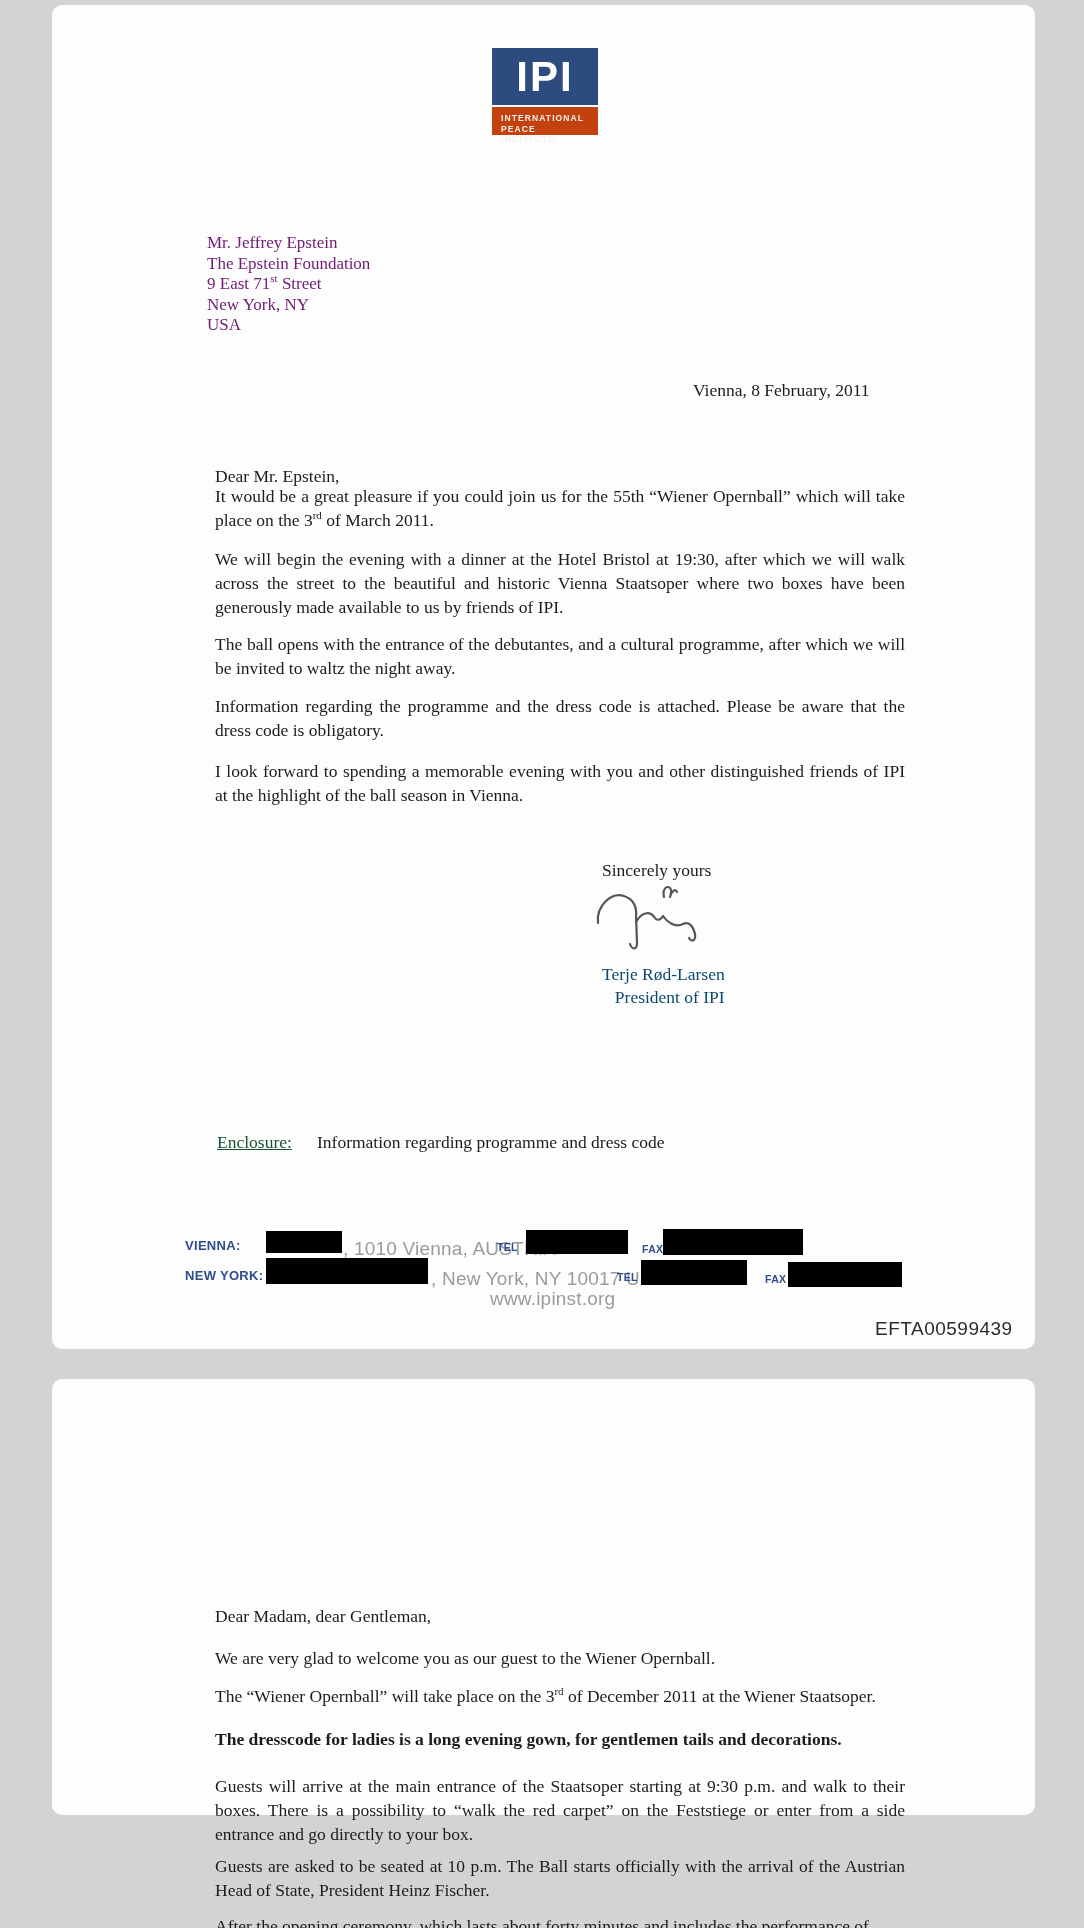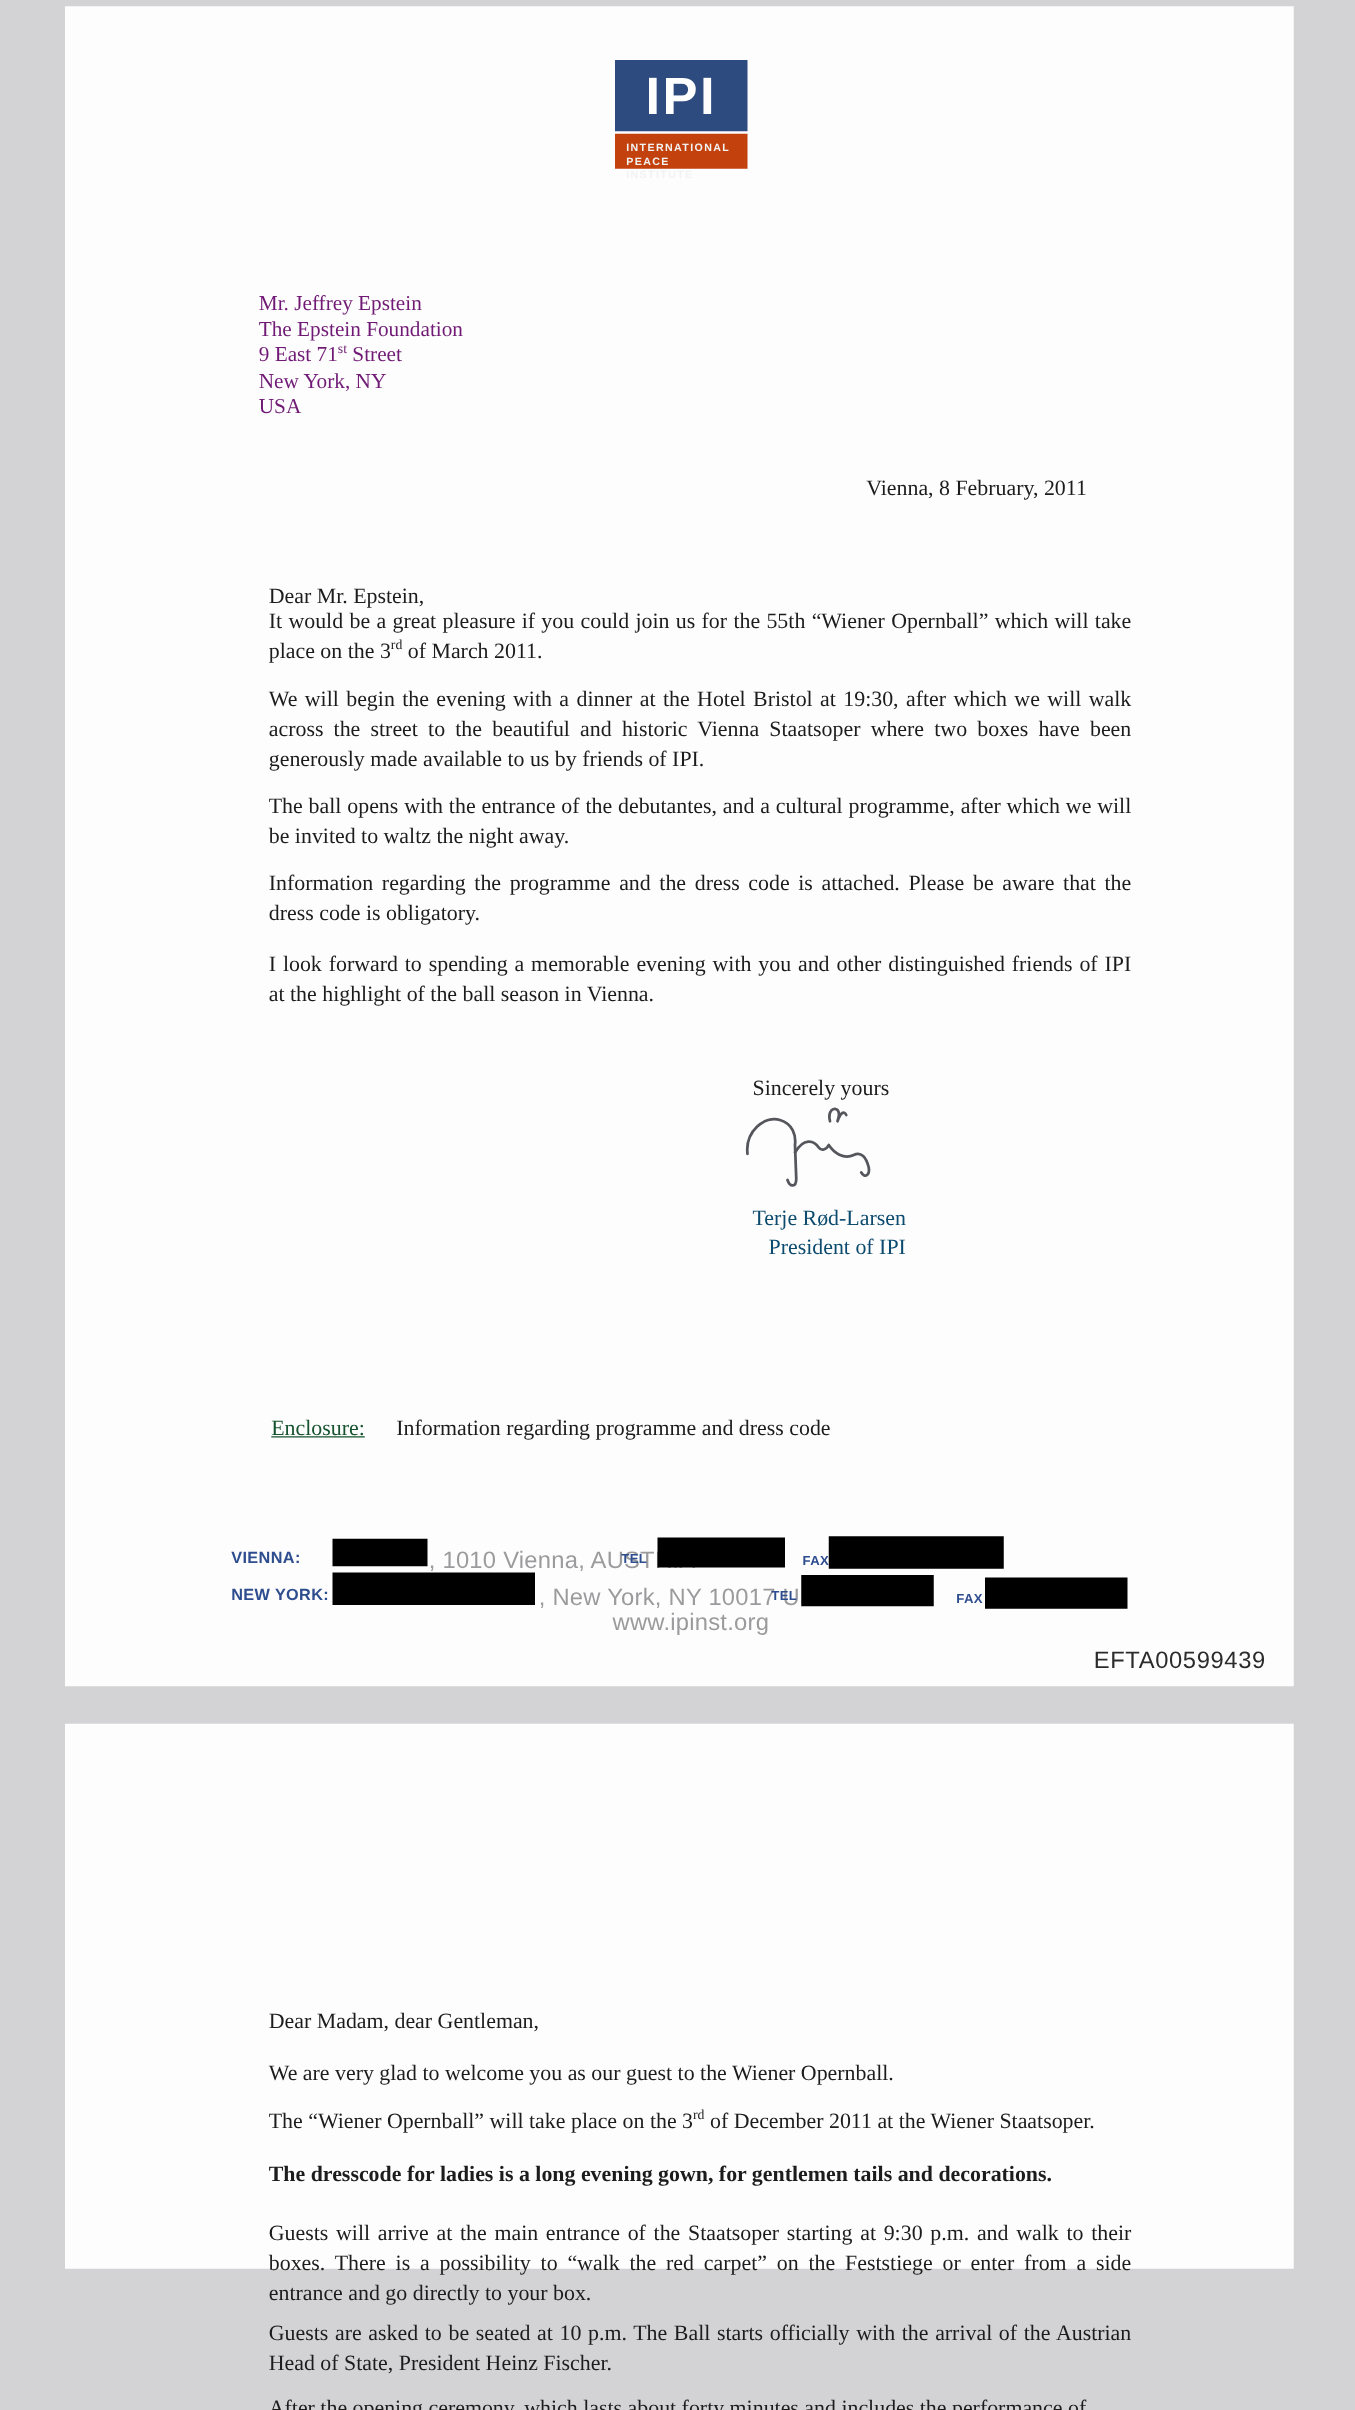--- a/index.html
+++ b/index.html
@@ -2,21 +2,21 @@
 <html><head>
 <meta charset="utf-8">
 <style>
   html,body{margin:0;padding:0;}
   body{
     width:1084px;height:1928px;
     background:#d3d3d5;
     font-family:"Liberation Serif", serif;
   }
   .canvas{position:relative;width:1084px;height:1928px;overflow:hidden;background:#d3d3d5;}
-  .page{position:absolute;left:52px;width:983px;background:#fdfdfd;}
+  .page{position:absolute;left:52px;width:983px;background:#fdfdfd;border-radius:10px;}
   .page1{top:5px;height:1344px;}
   .page2{top:1379px;height:436px;}
   .abs{position:absolute;}
   .body-text{
     font-size:17.5px;line-height:23.8px;color:#1c1c1c;
     width:690px;left:163px;
   }
   .just{text-align:justify;}
   .bold{font-weight:bold;}
   sup.sm{font-size:11px;line-height:0;vertical-align:super;}

